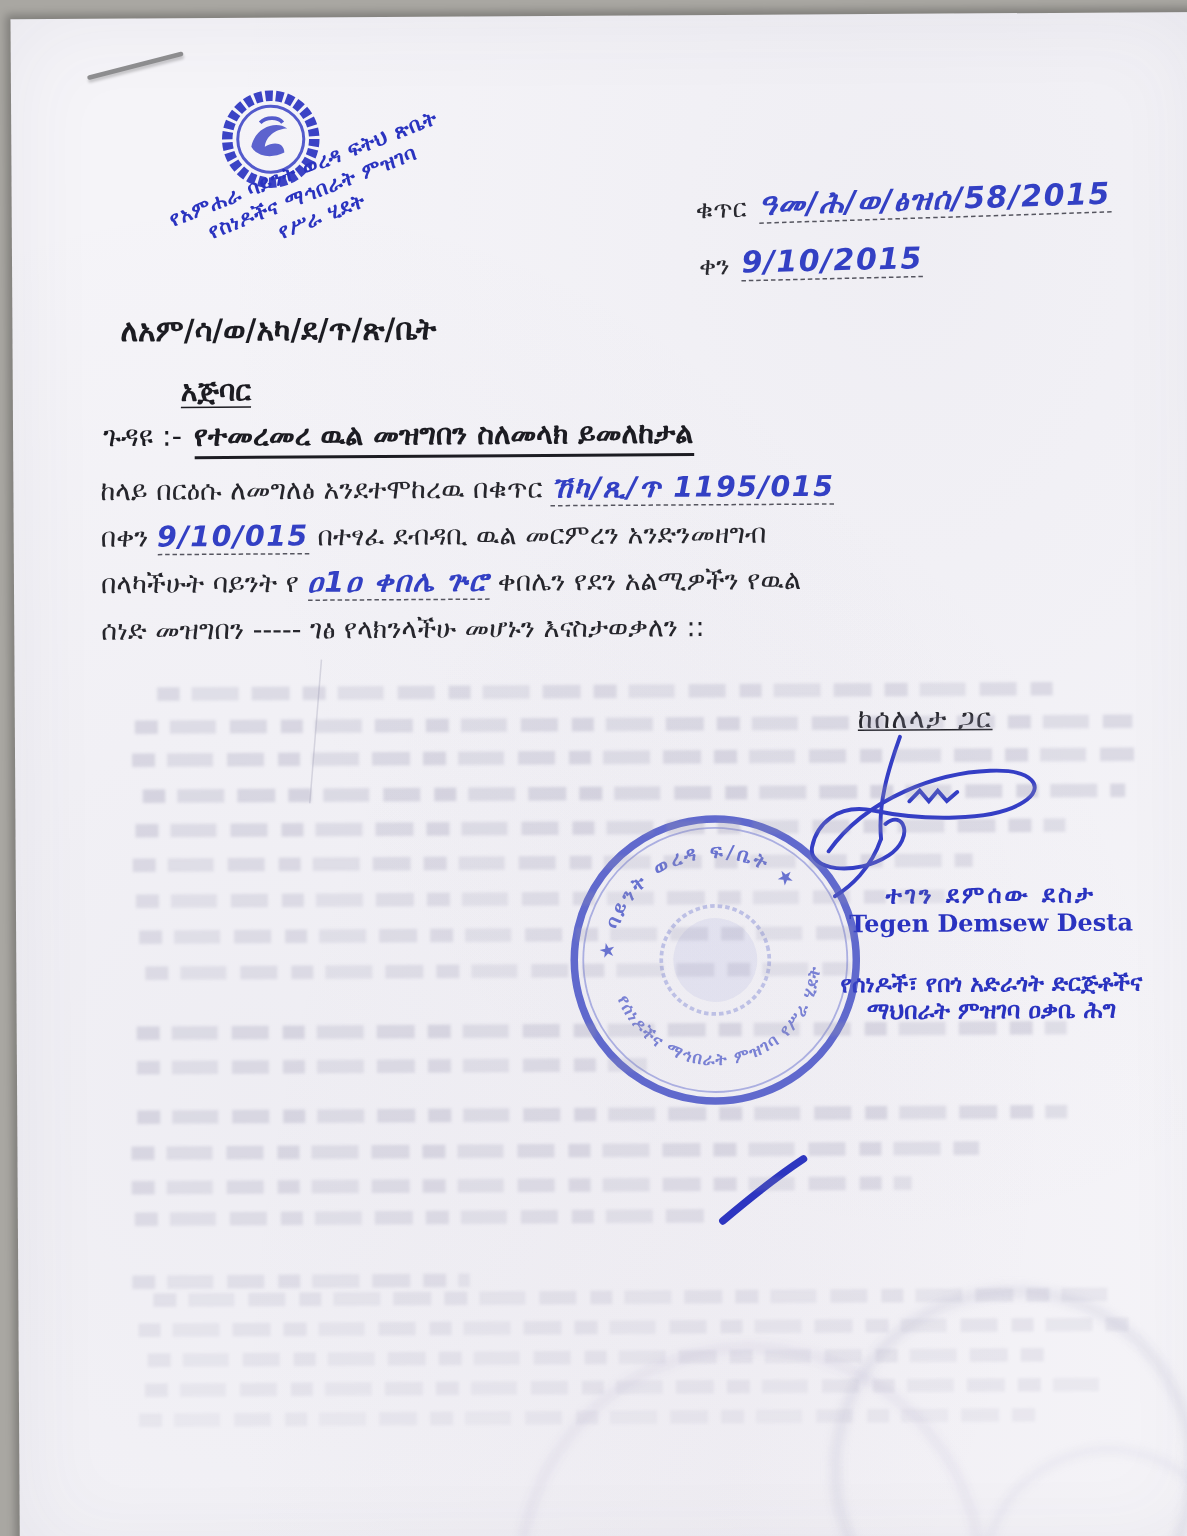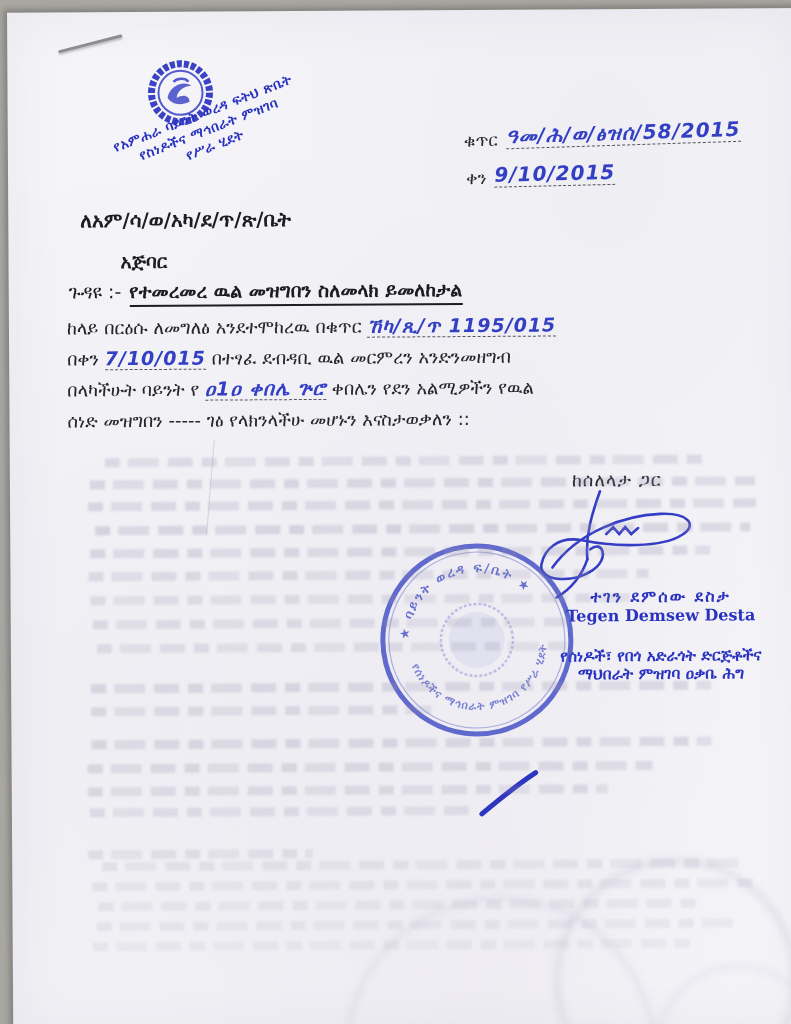--- a/index.html
+++ b/index.html
@@ -21,26 +21,26 @@
     color:#2a33c0;font-weight:bold;font-size:13.5px;line-height:17px;letter-spacing:.5px;}
   
   .ref-label{color:#2a2a30;font-size:17px;}
   .hand{color:#3340c4;font-style:italic;font-size:20px;font-weight:bold;
     border-bottom:1px dashed #55555f;letter-spacing:1px;white-space:nowrap;}
   .ref1{left:456px;top:112px;display:flex;gap:8px;align-items:flex-end;transform:rotate(-1.5deg);}
   .ref2{left:458px;top:152px;display:flex;gap:8px;align-items:flex-end;transform:rotate(-1deg);}
   
   .addr1{left:72px;top:196px;color:#1c1c22;font-size:20px;font-weight:600;}
   .addr2{left:112px;top:238px;color:#1c1c22;font-size:19px;font-weight:600;
-    text-underline-offset:4px;}
+    text-decoration:underline;text-underline-offset:4px;}
   .subject{left:60px;top:268px;color:#1c1c22;font-size:19px;display:flex;gap:8px;}
   .subject .bold{font-weight:bold;border-bottom:2px solid #1c1c22;padding-bottom:2px;}
   .body-block{left:58px;top:300px;width:700px;color:#26262c;font-size:18px;line-height:31px;}
   .body-block .hand{font-size:19px;}
-  .closing{left:562px;top:460px;color:#26262c;font-size:18px;letter-spacing:1px;}
+  .closing{left:562px;top:460px;color:#26262c;font-size:18px;letter-spacing:1px;text-decoration:underline;}
   
   .sig-svg{left:520px;top:478px;}
   .name-block{left:512px;top:578px;width:276px;text-align:center;color:#2a33c0;}
   .name-am{font-size:16px;font-weight:bold;letter-spacing:2px;}
   .name-en{font-size:16px;font-weight:bold;font-family:"DejaVu Serif","Liberation Serif",serif;}
   .title1{margin-top:22px;font-size:15.5px;font-weight:bold;}
   .title2{font-size:15.5px;font-weight:bold;}
   
   .stamp{left:366px;top:530px;width:200px;height:200px;transform:rotate(-14deg);opacity:.92;}
   
@@ -90,21 +90,21 @@
     <span class="bold">የተመረመረ ዉል መዝግበን ስለመላክ ይመለከታል</span>
   </div>
 
   <div class="abs body-block">
     <div>
       <span>ከላይ በርዕሱ ለመግለፅ አንደተሞከረዉ በቁጥር </span>
       <span class="hand">ኸካ/ጺ/ጥ 1195/015</span>
     </div>
     <div>
       <span>በቀን</span>
-      <span class="hand">7/10/015</span>
+      <span class="hand">9/10/015</span>
       <span> በተፃፈ ደብዳቢ ዉል መርምረን አንድንመዘግብ</span>
     </div>
     <div>
       <span>በላካችሁት ባይንት የ</span>
       <span class="hand">ዐ1ዐ ቀበሌ ጕሮ</span>
       <span>ቀበሌን የደን አልሚዎችን የዉል</span>
     </div>
     <div>ሰነድ መዝግበን ----- ገፅ የላክንላችሁ መሆኑን እናስታወቃለን ::</div>
   </div>
 

